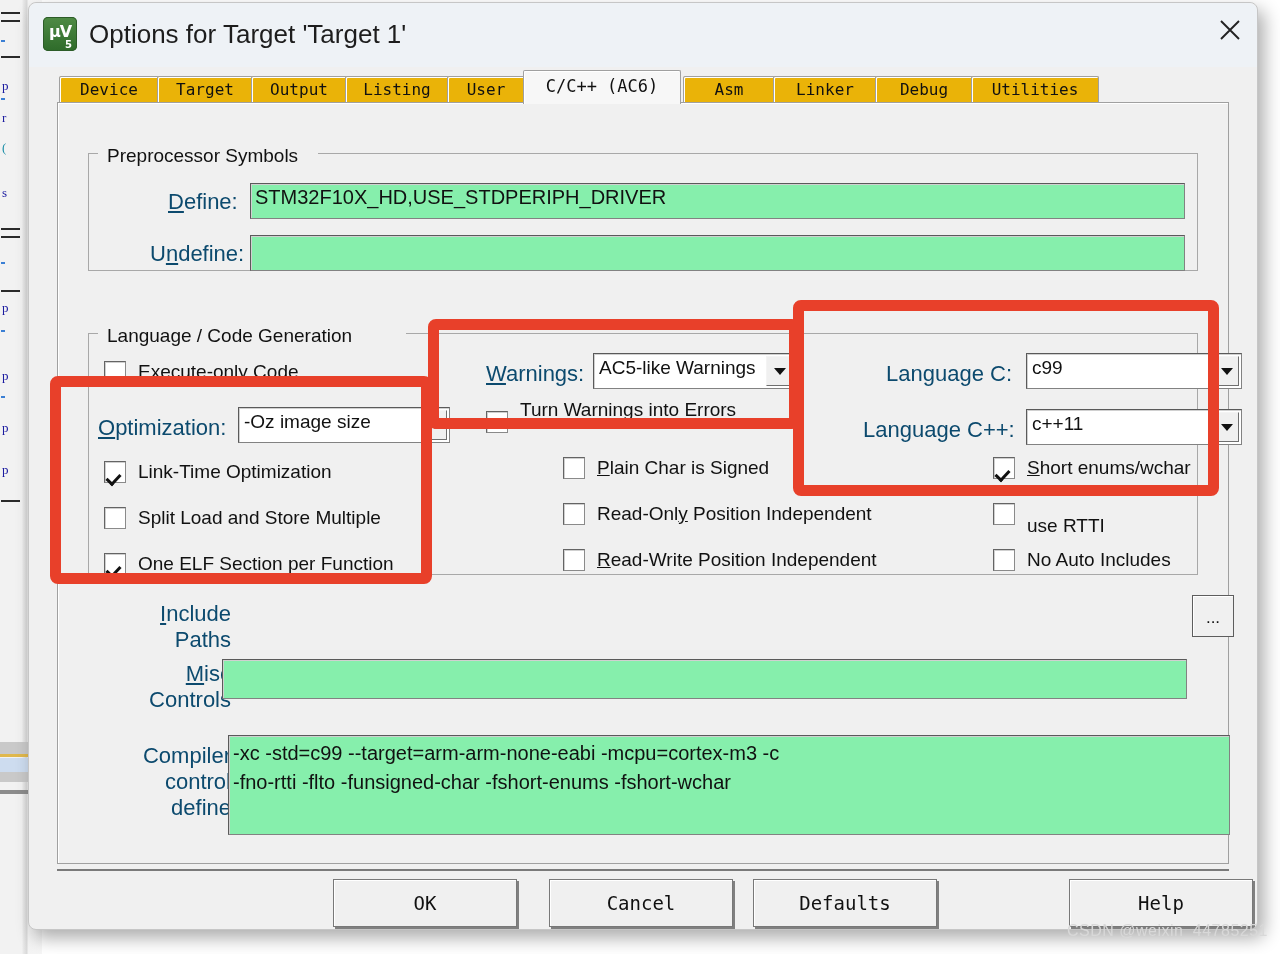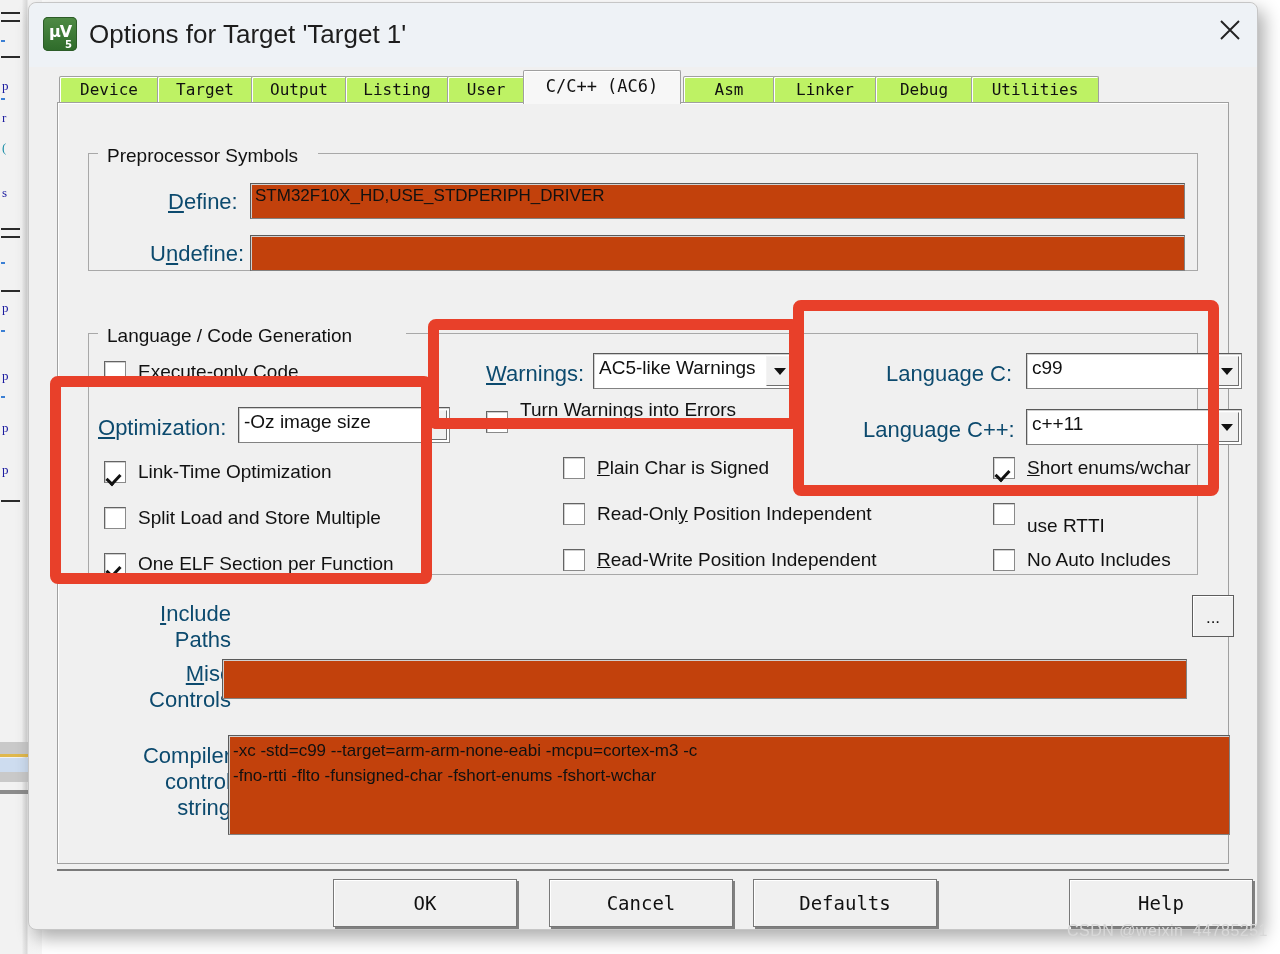--- a/index.html
+++ b/index.html
@@ -68,21 +68,21 @@
   }
   #close-btn svg{position:absolute;left:18px;top:16px;}
 
   
   #tabstrip{
     position:absolute;left:0;top:64px;width:1228px;height:36px;
     background:#f0f0f0;
   }
   .tab{
     position:absolute;top:9px;height:27px;
-    background:#bef264;
+    background:#eab308;
     border:1px solid #a0a0a0;border-bottom:none;
     font-family:"DejaVu Sans Mono","Liberation Mono",monospace;
     font-size:16px;color:#111;
     text-align:center;line-height:26px;
     box-sizing:border-box;
     border-radius:2px 2px 0 0;
     box-shadow:inset 1px 1px 0 #ffffff;
   }
   .tab.sel{
     top:3px;height:34px;line-height:30px;
@@ -111,25 +111,25 @@
   .groupbox .gb-title{
     position:absolute;left:14px;top:0px;padding:0 5px;
     background:#f0f0f0;font-size:19px;color:#111;white-space:nowrap;
   }
 
   .lbl{position:absolute;font-size:22px;color:#0c4a6e;white-space:nowrap;}
   .lbl u{text-decoration:underline;}
 
   .textbox{
     position:absolute;box-sizing:border-box;
-    background:#c2410c;
+    background:#86efac;
     border:1px solid #828282;
     border-top-color:#5a5a5a;border-left-color:#5a5a5a;
     box-shadow:inset 1px 1px 0 #d0d0d0;
-    font-size:17px;color:#111;
+    font-size:20px;color:#111;
     padding:2px 4px;
     overflow:hidden;white-space:nowrap;
   }
   .textbox.multi{white-space:pre;line-height:1.45;padding-top:3px;}
 
   .combo{
     position:absolute;box-sizing:border-box;
     background:#ffffff;
     border:1px solid #828282;
     border-top-color:#5a5a5a;border-left-color:#5a5a5a;
@@ -364,21 +364,21 @@
     <div class="ellipsis-btn" style="left:1134px;top:492px;width:42px;height:42px;line-height:44px;">...</div>
 
     <div class="lbl" style="left:73px;top:558px;text-align:right;width:100px;">
       <span><u>M</u>isc</span>
     </div>
     <div class="lbl" style="left:63px;top:584px;text-align:right;width:110px;">Controls</div>
     <div class="textbox" style="left:164px;top:556px;width:965px;height:40px;"></div>
 
     <div class="lbl" style="left:55px;top:640px;text-align:right;width:118px;">Compiler</div>
     <div class="lbl" style="left:55px;top:666px;text-align:right;width:118px;">control</div>
-    <div class="lbl" style="left:55px;top:692px;text-align:right;width:118px;">string</div>
+    <div class="lbl" style="left:55px;top:692px;text-align:right;width:118px;">define</div>
     <div class="textbox multi" style="left:170px;top:632px;width:1002px;height:100px;">-xc -std=c99 --target=arm-arm-none-eabi -mcpu=cortex-m3 -c
 -fno-rtti -flto -funsigned-char -fshort-enums -fshort-wchar</div>
   </div>
 
   <div id="footer-sep"></div>
   <div class="btn" style="left:304px;top:876px;width:184px;height:48px;line-height:46px;">OK</div>
   <div class="btn" style="left:520px;top:876px;width:184px;height:48px;line-height:46px;">Cancel</div>
   <div class="btn" style="left:724px;top:876px;width:184px;height:48px;line-height:46px;">Defaults</div>
   <div class="btn" style="left:1040px;top:876px;width:184px;height:48px;line-height:46px;">Help</div>
 </div>

